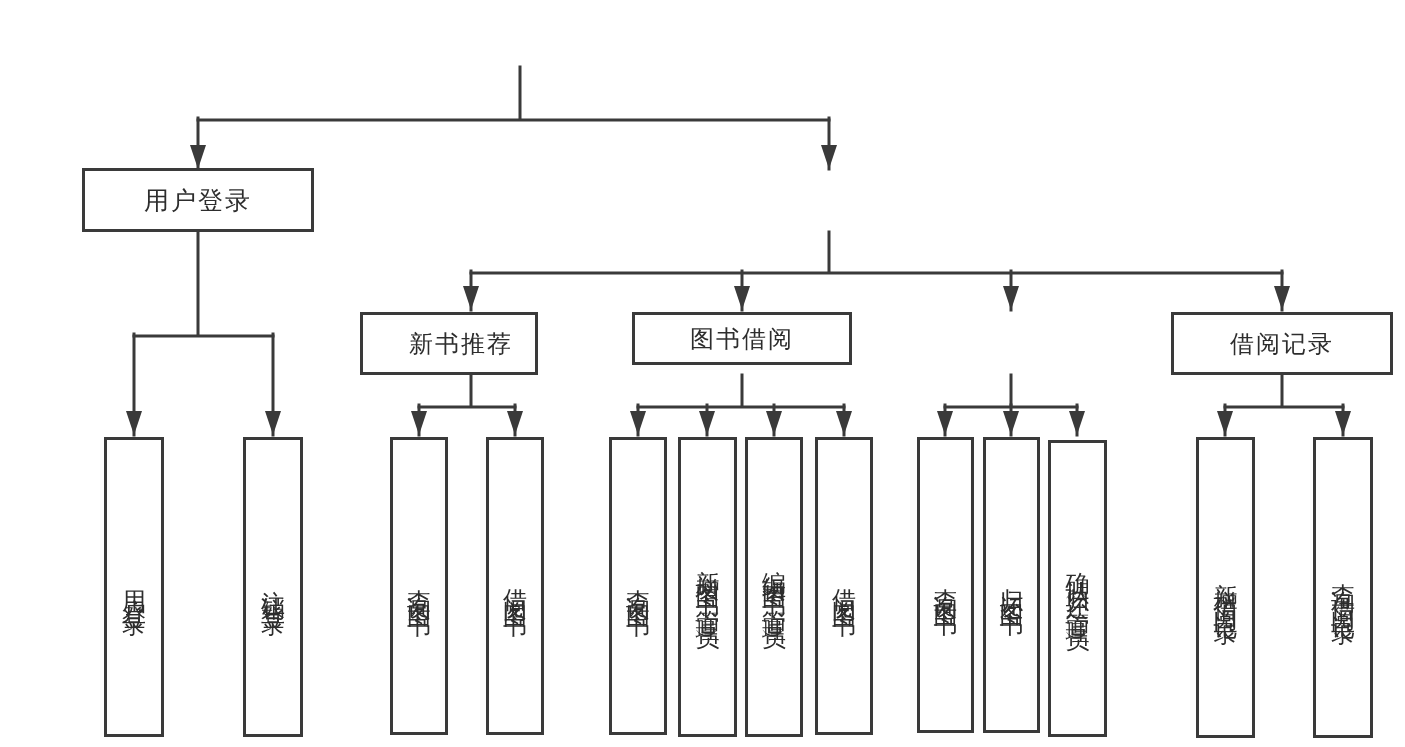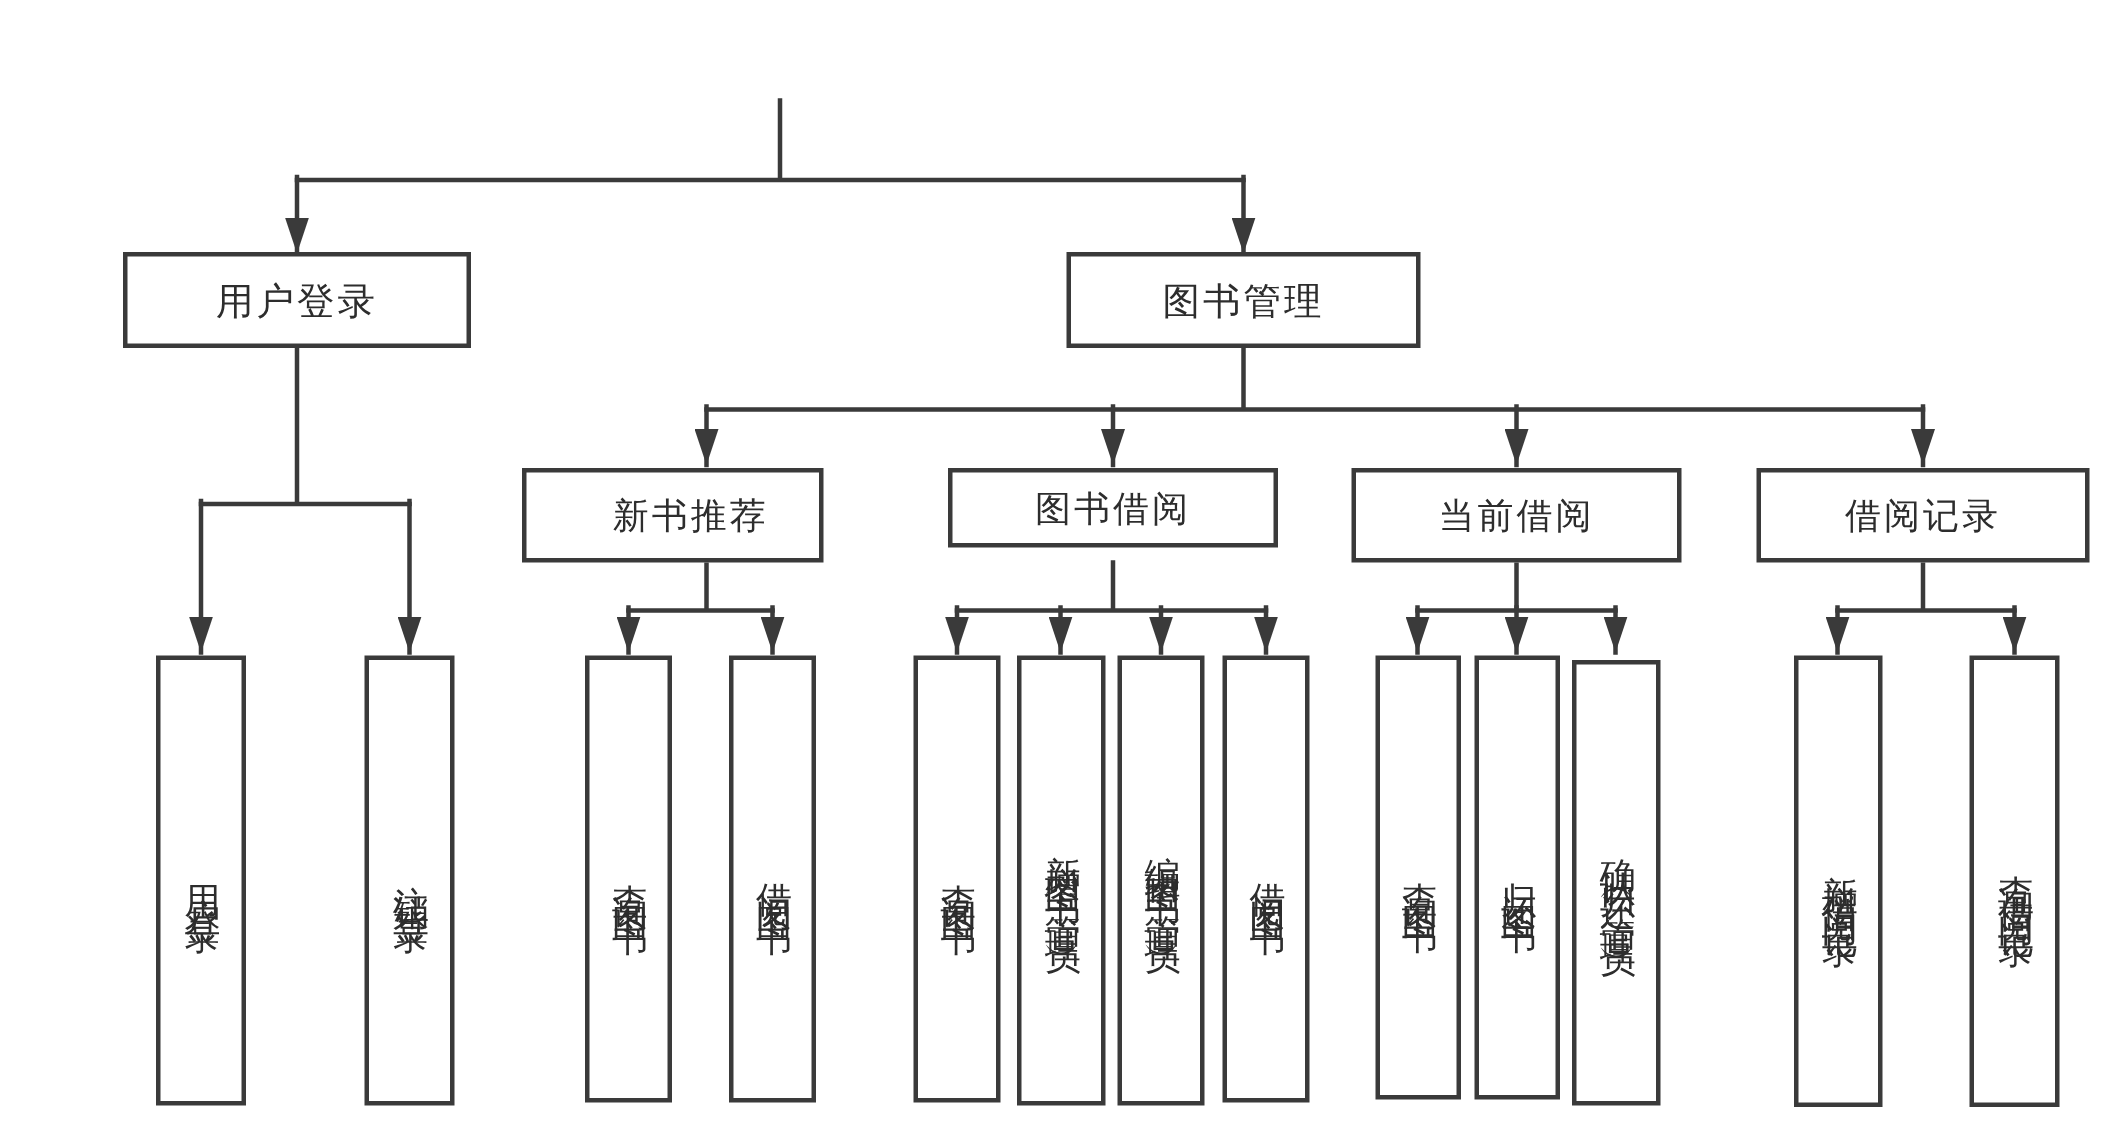--- a/index.html
+++ b/index.html
@@ -106,32 +106,26 @@
       <path d="M1282,375 V407 M1225,407 H1343"></path>
       <line x1="1225" y1="405" x2="1225" y2="435" marker-end="url(#arw)"></line>
       <line x1="1343" y1="405" x2="1343" y2="435" marker-end="url(#arw)"></line>
     </g>
   </svg>
 
 
   <div class="nbox" style="left:82px; top:168px; width:232px; height:64px;">
     <span class="h-label l2-label">用户登录</span>
   </div>
-  <div class="nbox" style="left:711px; top:168px; width:236px; height:64px;">
-    <span class="h-label l2-label">图书管理</span>
-  </div>
 
-  <div class="nbox" style="left:348px; top:312px; width:201px; height:63px;padding-left:24px;">
+  <div class="nbox" style="left:360px; top:312px; width:178px; height:63px;padding-left:24px;">
     <span class="h-label">新书推荐</span>
   </div>
   <div class="nbox" style="left:632px; top:312px; width:220px; height:53px;">
     <span class="h-label">图书借阅</span>
-  </div>
-  <div class="nbox" style="left:901px; top:312px; width:220px; height:63px;">
-    <span class="h-label">当前借阅</span>
   </div>
   <div class="nbox" style="left:1171px; top:312px; width:222px; height:63px;">
     <span class="h-label">借阅记录</span>
   </div>
 
   <div class="nbox" style="left:104px; top:437px; width:60px; height:300px;">
     <span class="v-label">用户登录</span>
   </div>
   <div class="nbox" style="left:243px; top:437px; width:60px; height:300px;">
     <span class="v-label">注销登录</span>

